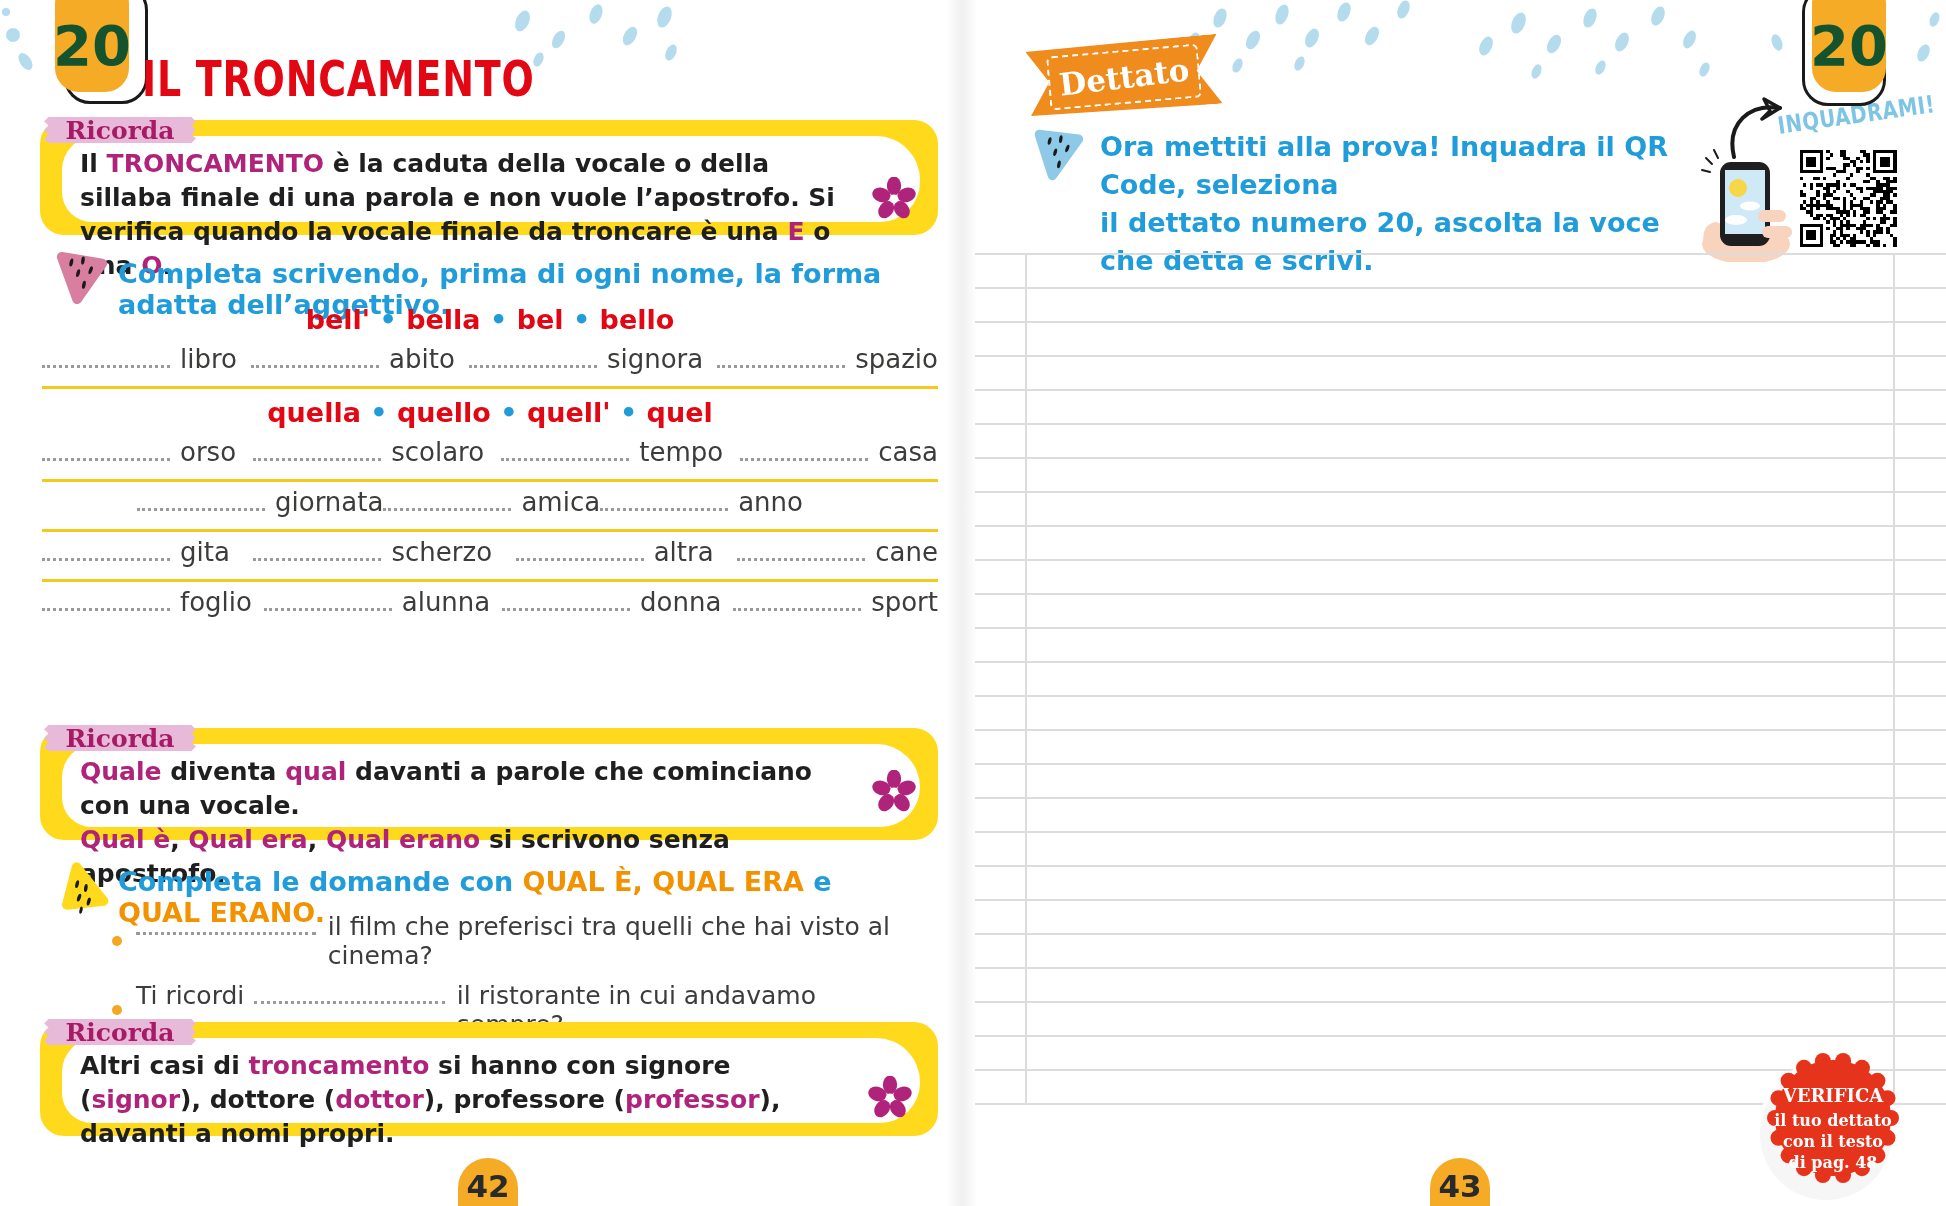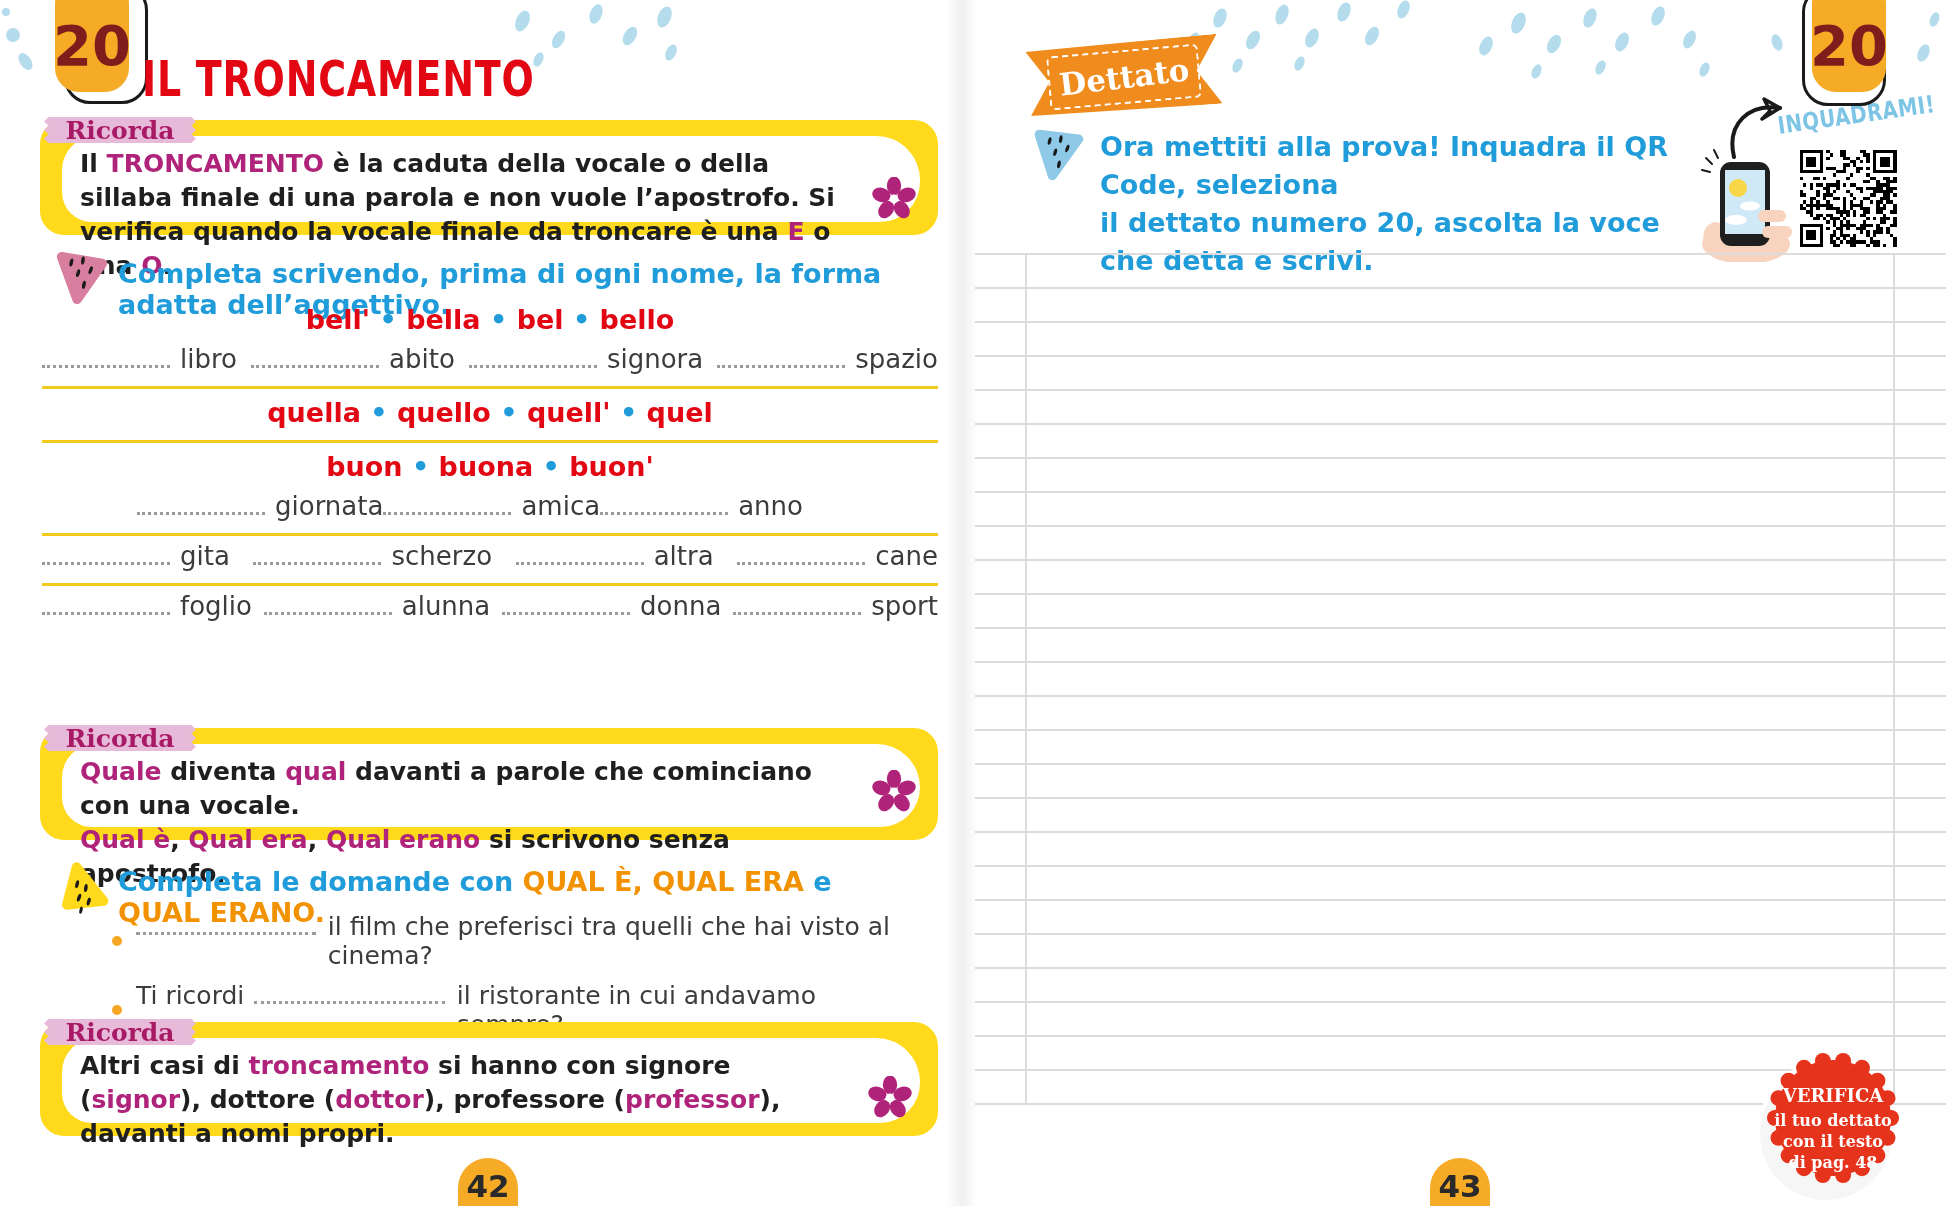--- a/index.html
+++ b/index.html
@@ -12,21 +12,21 @@
   .abs{position:absolute;}
   .seg-k{color:#1f1f1f;}
   .seg-m{color:#b0237a;font-weight:700;}
   .seg-o{color:#f39200;font-weight:700;}
   .seg-blue{color:#1f9cd9;font-weight:700;}
   
   .drop{position:absolute;background:#b4dcec;border-radius:50%;}
   
   .unit-tab-outline{position:absolute;border:3px solid #1a1a1a;border-radius:26px;background:transparent;}
   .unit-tab-fill{position:absolute;background:#f6ab27;border-radius:24px;display:flex;align-items:flex-end;justify-content:center;}
-  .unit-tab-fill span{color:#7f1d1d;font-size:56px;font-weight:700;line-height:1;padding-bottom:18px;}
+  .unit-tab-fill span{color:#14532d;font-size:56px;font-weight:700;line-height:1;padding-bottom:18px;}
   
   .page-title{
     position:absolute;left:142px;top:16px;
     color:#e30613;font-size:50px;font-weight:700;letter-spacing:1px;
     transform:scaleX(0.76);transform-origin:left center;white-space:nowrap;
   }
   
   .ricorda-box{position:absolute;left:40px;width:898px;background:#ffd91c;border-radius:24px;}
   .ricorda-inner{
     position:absolute;top:16px;right:18px;bottom:13px;left:22px;
@@ -188,24 +188,29 @@
     <div class="fill-row">
       <span class="fill-item"><span class="blank"></span><span>libro</span></span>
       <span class="fill-item"><span class="blank"></span><span>abito</span></span>
       <span class="fill-item"><span class="blank"></span><span>signora</span></span>
       <span class="fill-item"><span class="blank"></span><span>spazio</span></span>
     </div>
   </div>
 
   <div class="fill-group">
     <div class="options-line"><span class="opt-word">quella</span><span class="opt-sep"> • </span><span class="opt-word">quello</span><span class="opt-sep"> • </span><span class="opt-word">quell'</span><span class="opt-sep"> • </span><span class="opt-word">quel</span></div>
+    <div class="fill-row">
+      <span class="fill-item"><span class="blank"></span><span>orso</span></span>
+      <span class="fill-item"><span class="blank"></span><span>scolaro</span></span>
+      <span class="fill-item"><span class="blank"></span><span>tempo</span></span>
+      <span class="fill-item"><span class="blank"></span><span>casa</span></span>
+    </div>
   </div>
 
   <div class="fill-group">
-    <div class="options-line"><span class="opt-word">buon</span><span class="opt-sep"> • </span><span class="opt-word">buona</span><span class="opt-sep"> • </span><span class="opt-word">buon'</span></div>
     <div class="fill-row three">
       <span class="fill-item"><span class="blank"></span><span>giornata</span></span>
       <span class="fill-item"><span class="blank"></span><span>amica</span></span>
       <span class="fill-item"><span class="blank"></span><span>anno</span></span>
     </div>
   </div>
 
   <div class="fill-group">
     <div class="fill-row">
       <span class="fill-item"><span class="blank"></span><span>gita</span></span>

